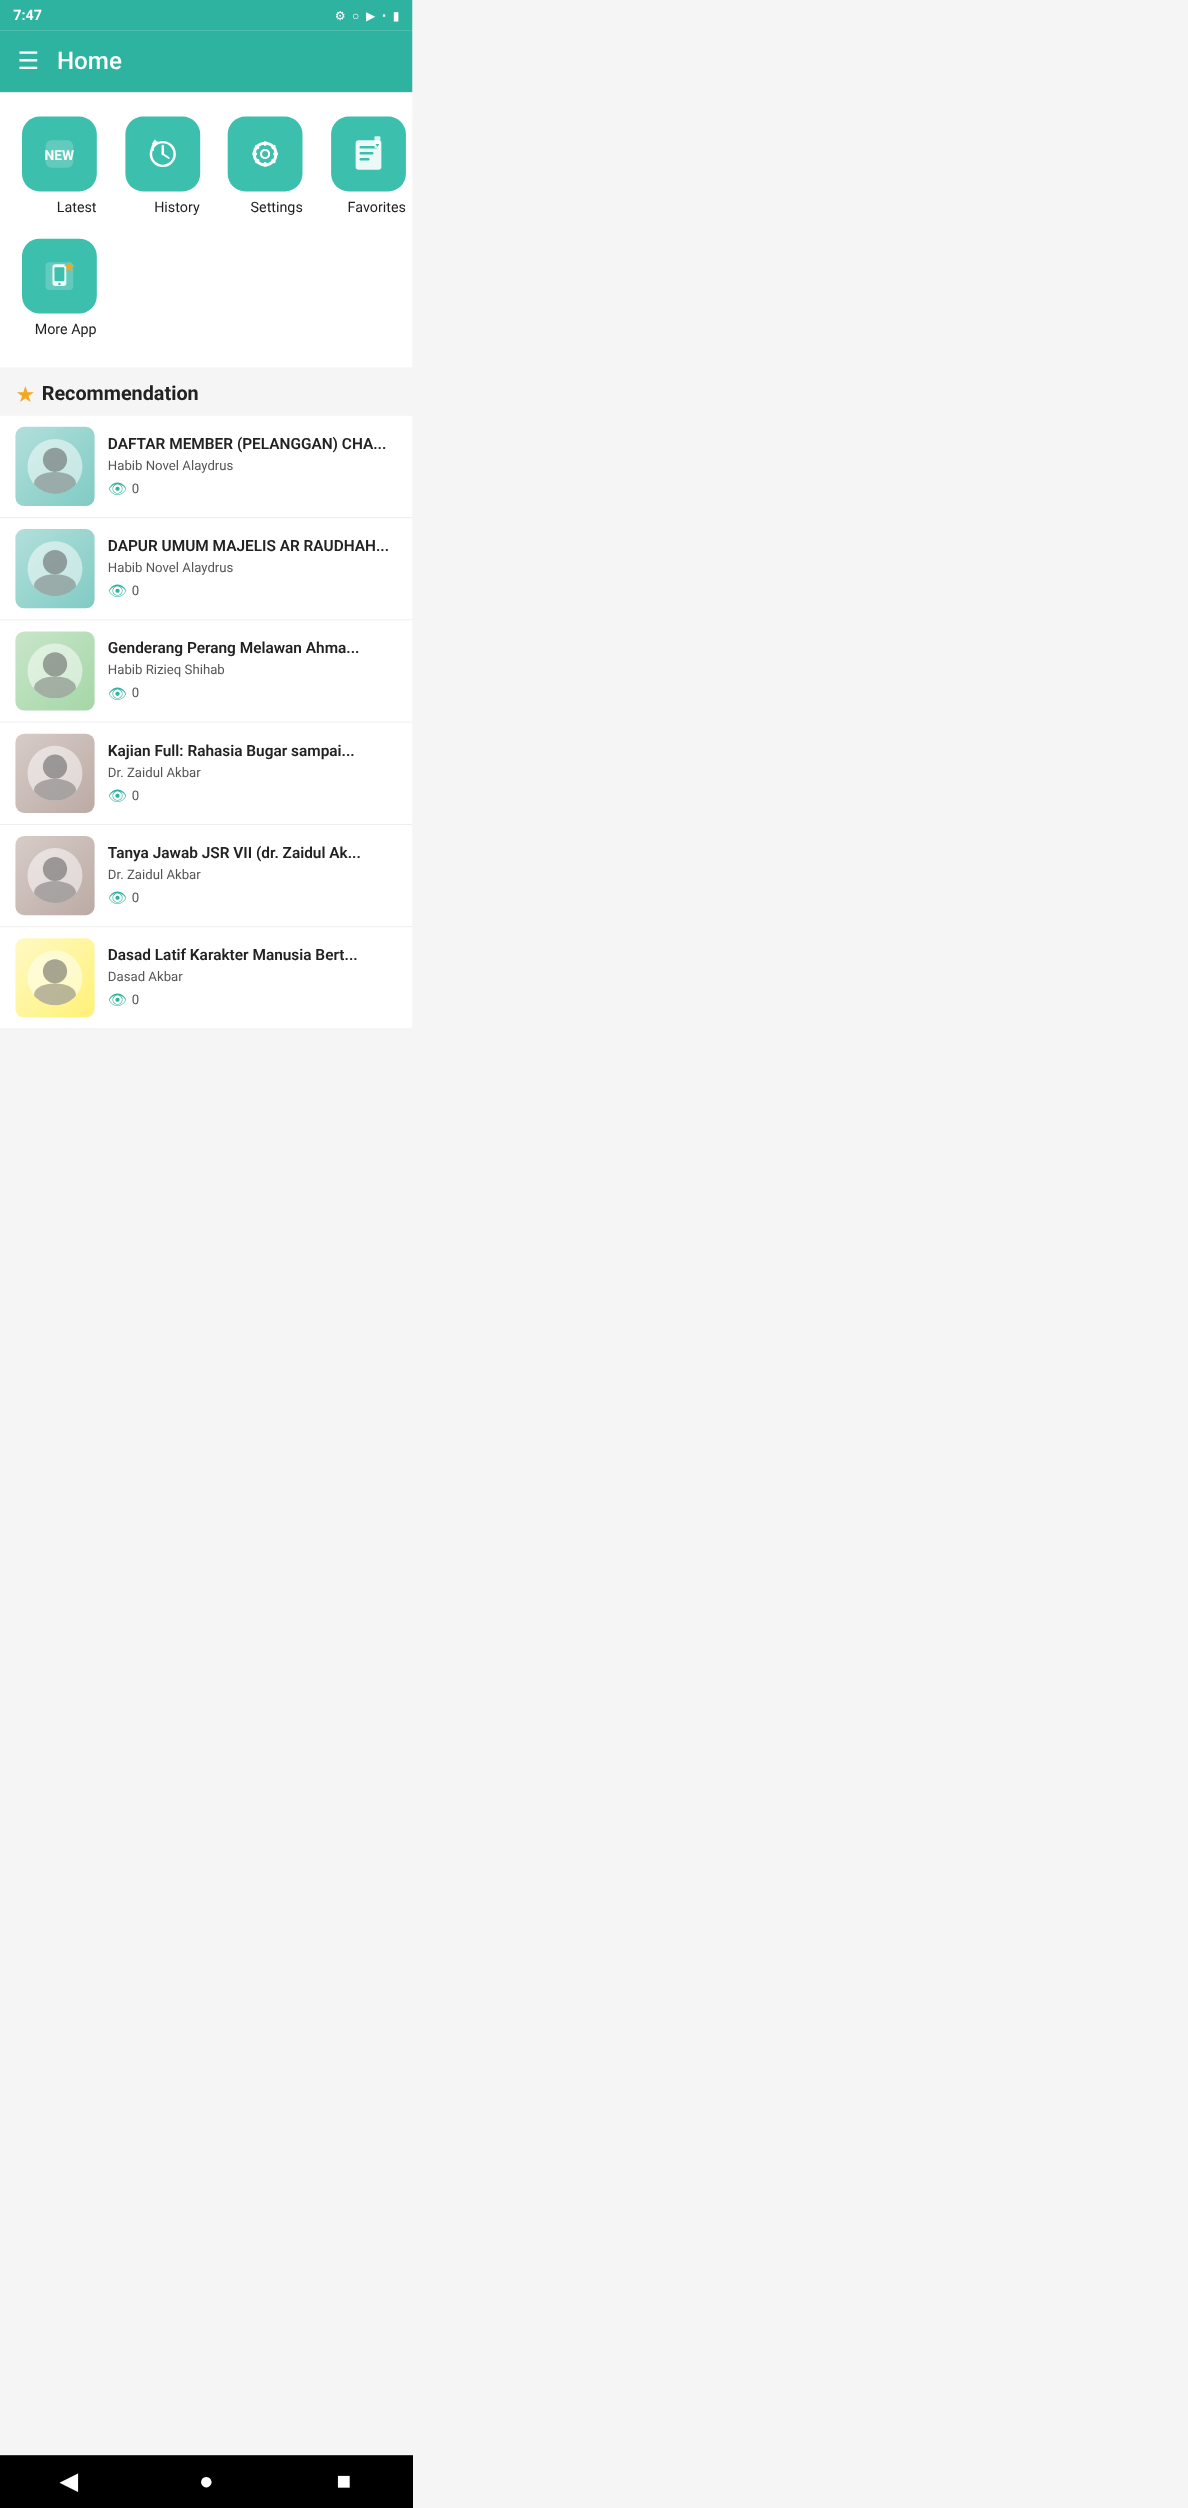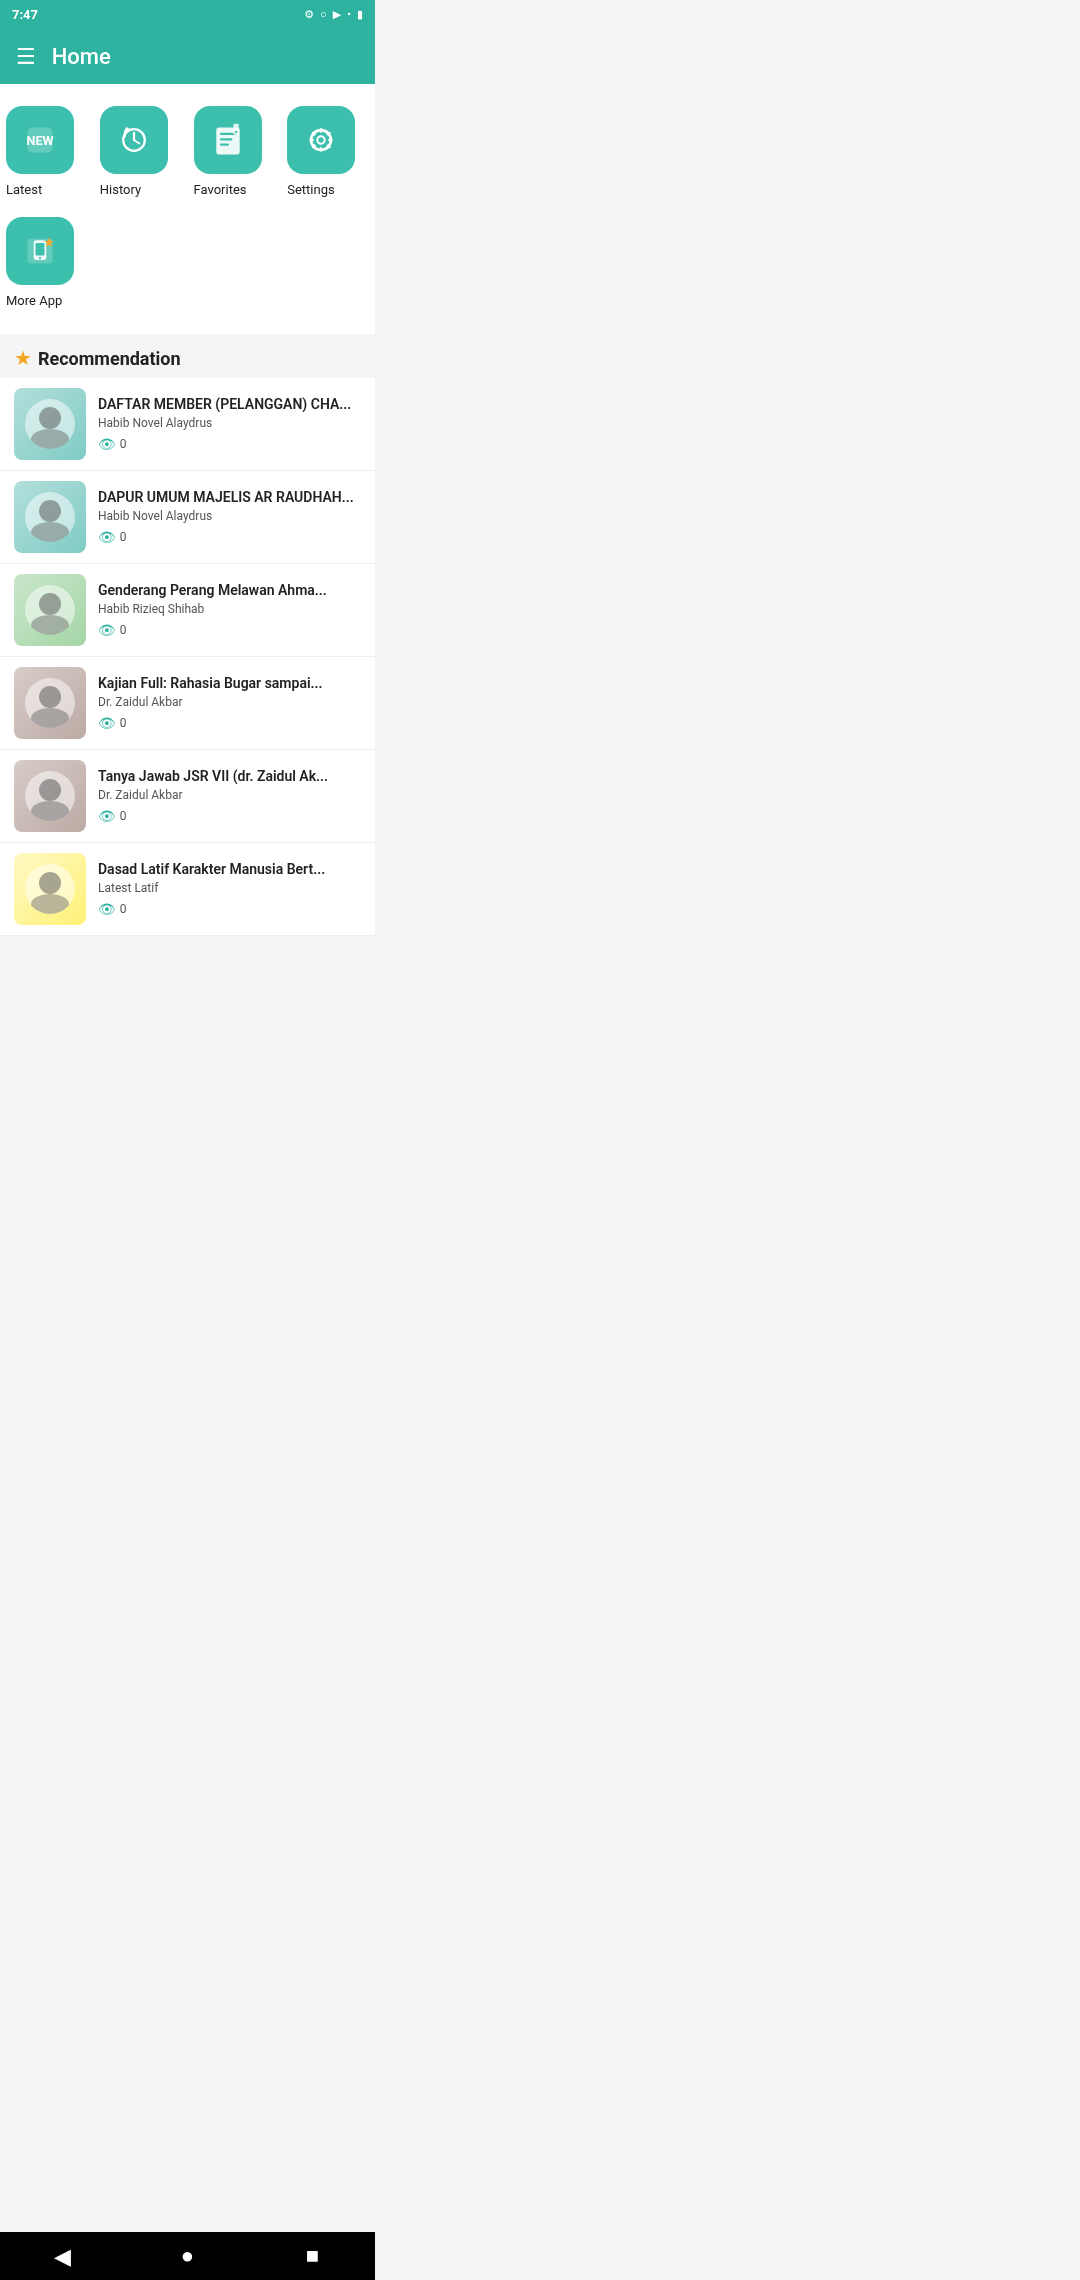--- a/index.html
+++ b/index.html
@@ -61,21 +61,21 @@
     .grid-menu {
       background: #fff;
       padding: 12px 0 16px 0;
       display: flex;
       flex-wrap: wrap;
     }
     .grid-item {
       width: 25%;
       display: flex;
       flex-direction: column;
-      align-items: flex-start;
+      align-items: flex-end;
       padding: 10px 6px;
       cursor: pointer;
     }
     .grid-icon-wrap {
       width: 68px;
       height: 68px;
       border-radius: 16px;
       background: #3dbfad;
       display: flex;
       align-items: center;
@@ -266,34 +266,20 @@
     <div class="grid-icon-wrap">
       <svg viewBox="0 0 40 40">
         <circle cx="20" cy="20" r="12" stroke="white" stroke-width="2.5" fill="none"></circle>
         <path d="M20 20 L20 12" stroke="white" stroke-width="2.5" stroke-linecap="round"></path>
         <path d="M20 20 L26 24" stroke="white" stroke-width="2" stroke-linecap="round"></path>
         <path d="M10 16 Q8 10 14 8" stroke="white" stroke-width="2" fill="none" stroke-linecap="round"></path>
         <polygon points="12,5 15,10 9,10" fill="white"></polygon>
       </svg>
     </div>
     <span class="grid-label">History</span>
-  </div>
-
-  <div class="grid-item">
-    <div class="grid-icon-wrap">
-      <svg viewBox="0 0 40 40">
-        <rect x="7" y="6" width="26" height="30" rx="3" fill="white" opacity="0.9"></rect>
-        <rect x="11" y="12" width="18" height="2.5" rx="1.2" fill="#3dbfad"></rect>
-        <rect x="11" y="18" width="14" height="2.5" rx="1.2" fill="#3dbfad"></rect>
-        <rect x="11" y="24" width="10" height="2.5" rx="1.2" fill="#3dbfad"></rect>
-        <rect x="26" y="2" width="6" height="12" rx="1" fill="white" opacity="0.8"></rect>
-        <polygon points="29,13 27,10 31,10" fill="#3dbfad"></polygon>
-      </svg>
-    </div>
-    <span class="grid-label">Favorites</span>
   </div>
 
   <div class="grid-item">
     <div class="grid-icon-wrap">
       <svg viewBox="0 0 40 40">
         <circle cx="20" cy="20" r="5" fill="white"></circle>
         <g stroke="white" stroke-width="3" fill="none">
           <circle cx="20" cy="20" r="11"></circle>
         </g>
 
@@ -308,20 +294,34 @@
         <circle cx="20" cy="20" r="5" fill="white"></circle>
         <circle cx="20" cy="20" r="3" fill="#3dbfad"></circle>
       </svg>
     </div>
     <span class="grid-label">Settings</span>
   </div>
 
   <div class="grid-item">
     <div class="grid-icon-wrap">
       <svg viewBox="0 0 40 40">
+        <rect x="7" y="6" width="26" height="30" rx="3" fill="white" opacity="0.9"></rect>
+        <rect x="11" y="12" width="18" height="2.5" rx="1.2" fill="#3dbfad"></rect>
+        <rect x="11" y="18" width="14" height="2.5" rx="1.2" fill="#3dbfad"></rect>
+        <rect x="11" y="24" width="10" height="2.5" rx="1.2" fill="#3dbfad"></rect>
+        <rect x="26" y="2" width="6" height="12" rx="1" fill="white" opacity="0.8"></rect>
+        <polygon points="29,13 27,10 31,10" fill="#3dbfad"></polygon>
+      </svg>
+    </div>
+    <span class="grid-label">Favorites</span>
+  </div>
+
+  <div class="grid-item">
+    <div class="grid-icon-wrap">
+      <svg viewBox="0 0 40 40">
         <rect x="6" y="6" width="28" height="28" rx="4" fill="white" opacity="0.2"></rect>
 
         <rect x="13" y="8" width="14" height="22" rx="3" fill="white" opacity="0.9"></rect>
         <rect x="15" y="11" width="10" height="14" rx="1" fill="#3dbfad"></rect>
         <circle cx="20" cy="28" r="1.2" fill="#3dbfad"></circle>
 
         <polygon points="30,5 31.5,9 35.5,9 32,11.5 33.5,15.5 30,13 26.5,15.5 28,11.5 24.5,9 28.5,9" fill="#f5a623"></polygon>
       </svg>
     </div>
     <span class="grid-label">More App</span>
@@ -405,21 +405,21 @@
       </div>
     </div>
   </div>
 
   <div class="list-item">
     <div class="thumbnail avatar-dasad">
       <div class="avatar-face"></div>
     </div>
     <div class="item-info">
       <div class="item-title">Dasad Latif   Karakter Manusia Bert...</div>
-      <div class="item-author">Latest Latif</div>
+      <div class="item-author">Dasad Akbar</div>
       <div class="item-meta">
         <span class="eye-icon">👁</span>
         <span class="view-count">0</span>
       </div>
     </div>
   </div>
 
 </div>
 
 <div style="height:60px;"></div>

